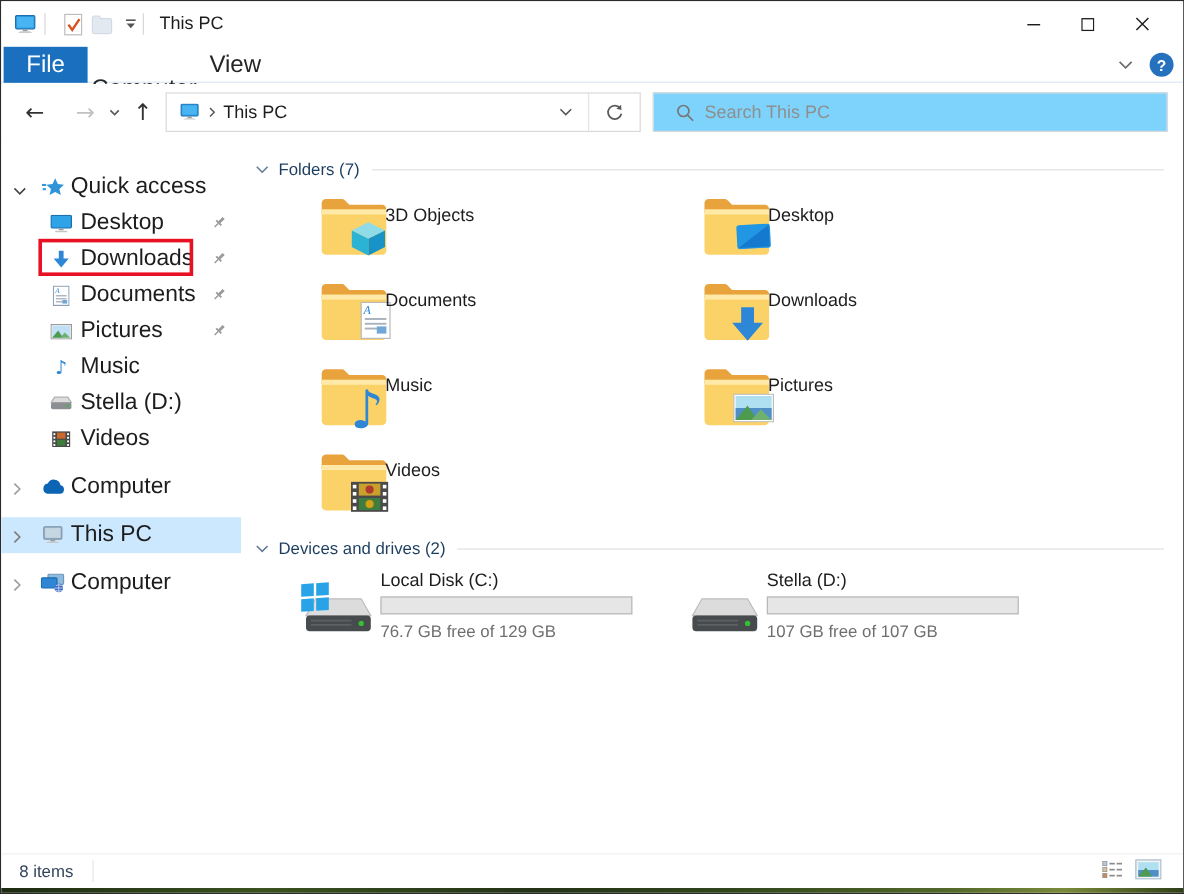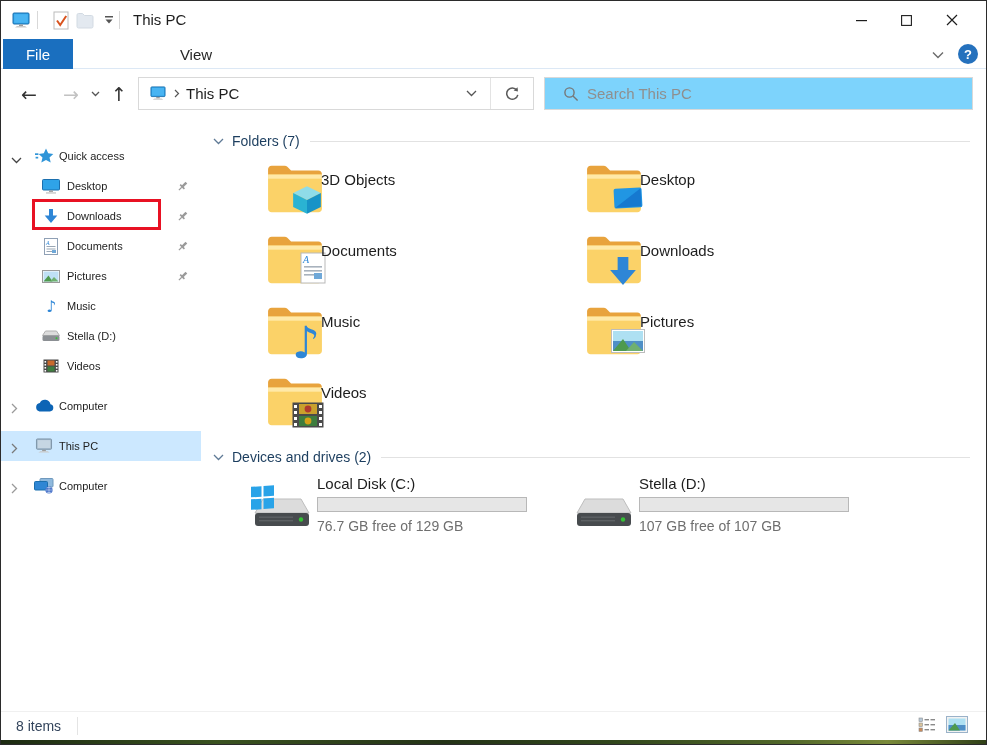--- a/index.html
+++ b/index.html
@@ -9,21 +9,21 @@
   
   .titlebar { position:absolute; left:0; top:0; width:100%; height:38px; background:#fff; }
   .tb-ico { position:absolute; top:9px; width:20px; height:20px; display:flex; align-items:center; justify-content:center; }
   .tb-sep { position:absolute; top:10px; width:1px; height:18px; background:#d8d8d8; }
   .tb-title { position:absolute; left:132px; top:10px; font-size:15px; color:#1d1d1d; }
   .caption { position:absolute; right:12px; top:0; height:38px; display:flex; }
   .cap-btn { width:45px; height:38px; display:flex; align-items:center; justify-content:center; }
 
   
   .tabrow { position:absolute; left:0; top:38px; width:100%; height:30px; background:#fff; border-bottom:1px solid #dce8f5; }
-  .tab { position:absolute; top:0; height:30px; display:flex; align-items:center; justify-content:center; font-size:15px; color:#262626; }
+  .tab { position:absolute; top:0; height:30px; display:flex; align-items:center; justify-content:center; font-size:20px; color:#262626; }
   .tab.file { left:2px; width:70px; background:#1a6fbf; color:#fff; }
   .tab.computer { left:80px; width:78px;margin-top:20px; }
   .tab.view { left:168px; width:54px; }
   .ribbon-right { position:absolute; right:8px; top:0; height:30px; display:flex; align-items:center; gap:14px; }
   .help-circle { width:20px; height:20px; border-radius:50%; background:#2571bd; color:#fff; font-size:13px; font-weight:bold; display:flex; align-items:center; justify-content:center; }
 
   
   .navbar { position:absolute; left:0; top:69px; width:100%; height:47px; background:#fff; }
   .nav-glyph { position:absolute; top:0; height:47px; display:flex; align-items:center; justify-content:center; font-family:"DejaVu Sans", sans-serif; }
   .addrbar { position:absolute; left:137px; top:7px; width:396px; height:33px; border:1px solid #d9d9d9; background:#fff; display:flex; align-items:center; }
@@ -36,21 +36,21 @@
   
   .bodyarea { position:absolute; left:0; top:116px; width:100%; height:594px; display:flex; }
   .sidebar { position:relative; width:200px; height:100%; background:#fff; flex:none; }
   .srow { position:relative; height:30px; display:flex; align-items:center; }
   .srow.toplevel { margin-top:10px; }
   .srow.first { margin-top:24px; }
   .srow.selected { background:#cce8ff; }
   .s-chev { position:absolute; left:10px; top:9px; width:12px; height:12px; }
   .s-icon { position:absolute; left:40px; top:5px; width:20px; height:20px; display:flex; align-items:center; justify-content:center; }
   .toplevel .s-icon { left:33px; }
-  .s-label { position:absolute; left:66px; font-size:11px; color:#1d1d1d; white-space:nowrap; }
+  .s-label { position:absolute; left:66px; font-size:19px; color:#1d1d1d; white-space:nowrap; }
   .toplevel .s-label { left:58px; }
   .s-pin { position:absolute; right:12px; top:8px; }
   .annot-red { position:absolute; left:31px; top:198px; width:129px; height:31px; border:3px solid #e81123; z-index:5; pointer-events:none; }
 
   
   .main { position:relative; flex:1; height:100%; background:#fff; }
   .group-hd { position:absolute; left:12px; right:16px; height:20px; display:flex; align-items:center; }
   .group-hd .ghd-label { font-size:14px; color:#1c3e5f; margin-left:8px; white-space:nowrap; }
   .group-hd .rule { flex:1; height:0; border-top:1px solid #e2e2e2; margin-left:10px; }
   .tile { position:absolute; width:300px; height:64px; }

